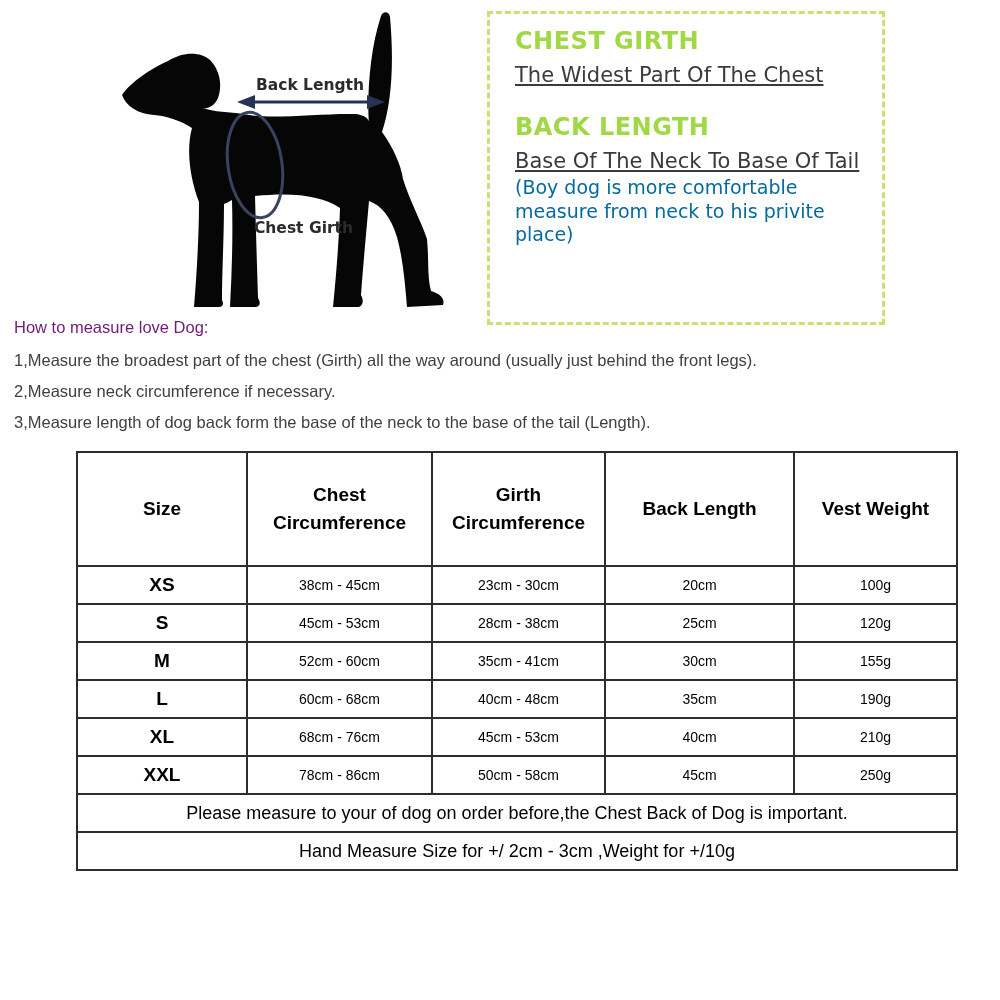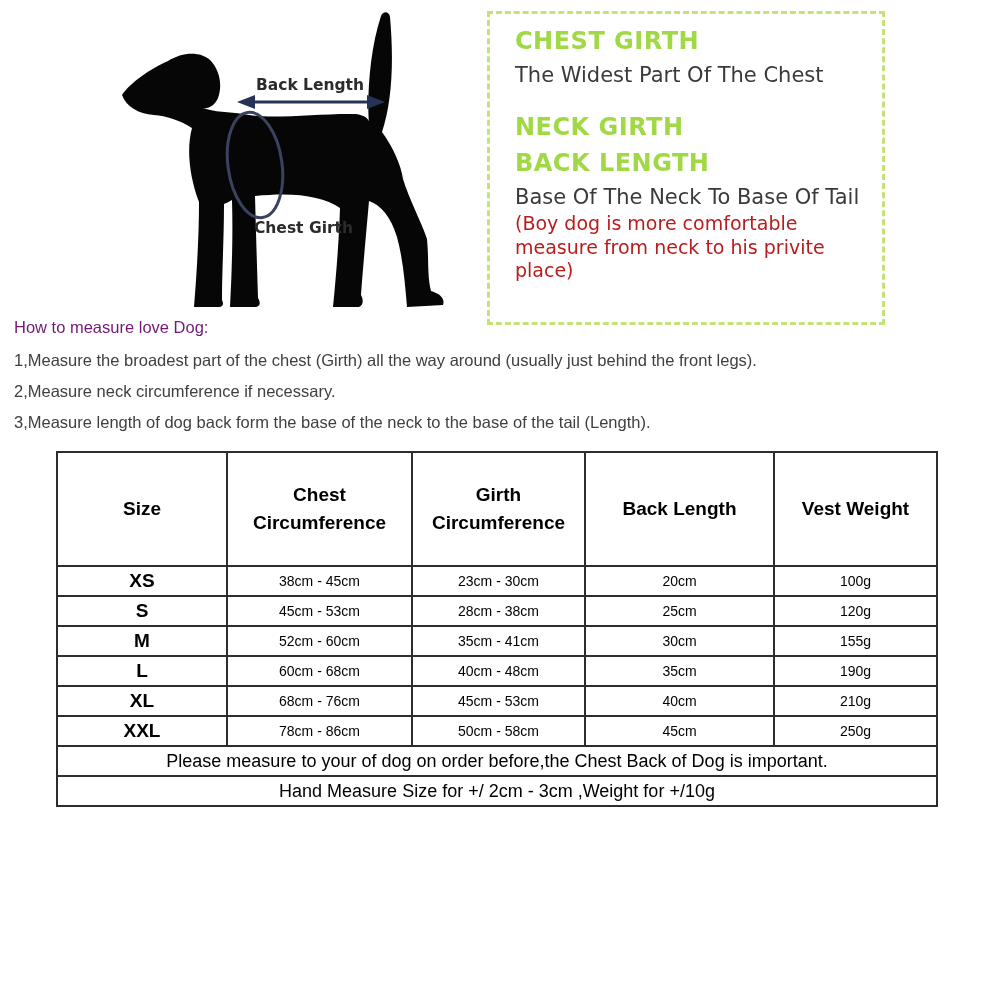--- a/index.html
+++ b/index.html
@@ -12,37 +12,37 @@
                  font-size:15.5px;color:#2b2b2b;text-align:center;}
   #back-length-label{left:250px;top:76px;width:120px;}
   #chest-girth-label{left:246px;top:219px;width:115px;}
 
   
   #measure-box{position:absolute;left:487px;top:11px;width:398px;height:314px;
                box-sizing:border-box;border:3px dashed var(--box-border,#c4e276);
                padding:13px 18px 10px 25px;font-family:"DejaVu Sans",sans-serif;}
   .mb-heading{margin:0 0 7px 0;font-size:24px;font-weight:bold;color:var(--accent,#a0d846);
               letter-spacing:0.5px;line-height:1.2;}
-  .mb-desc{margin:0 0 25px 0;font-size:21px;color:#3a3a3a;line-height:1.2;}
+  .mb-desc{margin:0 0 25px 0;font-size:21px;color:#3a3a3a;line-height:1.2;text-decoration:underline;}
   .mb-item:last-child .mb-desc{margin-bottom:2px;}
-  .mb-note{margin:0;font-size:19px;color:#b91c1c;line-height:1.25;}
+  .mb-note{margin:0;font-size:19px;color:#0369a1;line-height:1.25;}
 
   
   #instructions{position:absolute;left:14px;top:318px;width:850px;}
   #instructions-title{margin:0 0 14px 0;font-size:16.5px;font-weight:normal;color:#701a75;}
   .instruction-step{margin:0 0 13px 0;font-size:16.5px;color:#404040;line-height:1.1;}
 
   
-  #size-table{position:absolute;left:56px;top:451px;width:880px;border-collapse:collapse;
+  #size-table{position:absolute;left:76px;top:451px;width:880px;border-collapse:collapse;
               table-layout:fixed;}
   #size-table td,#size-table th{border:2px solid #2d2d2d;text-align:center;vertical-align:middle;
               padding:0;color:#000;}
   #size-table th{font-size:19px;font-weight:bold;line-height:1.45;}
   #size-table thead tr{height:114px;}
-  #size-table tbody tr{height:30px;}
+  #size-table tbody tr{height:38px;}
   .cell-size{font-size:19px;font-weight:bold;}
   .cell-val{font-size:14px;font-weight:normal;}
   .footnote-row td{font-size:18px;}
   #footnote-row-1{height:43px;}
   #footnote-row-2{height:44px;}
 </style>
 </head>
 <body>
 
 <div id="page">
@@ -94,21 +94,20 @@
   </div>
   <div class="diagram-label" id="back-length-label">Back Length</div>
   <div class="diagram-label" id="chest-girth-label">Chest Girth</div>
 
   <div id="measure-box">
     <div class="mb-item">
       <h3 class="mb-heading">CHEST GIRTH</h3>
       <p class="mb-desc">The Widest Part Of The Chest</p>
     </div>
     <div class="mb-item">
-      <h3 class="mb-heading">NECK GIRTH</h3>
     </div>
     <div class="mb-item">
       <h3 class="mb-heading">BACK LENGTH</h3>
       <p class="mb-desc">Base Of The Neck To Base Of Tail</p>
       <p class="mb-note">(Boy dog is more comfortable measure from neck to his privite place)</p>
     </div>
   </div>
 
   <div id="instructions">
     <p id="instructions-title">How to measure love Dog:</p>

